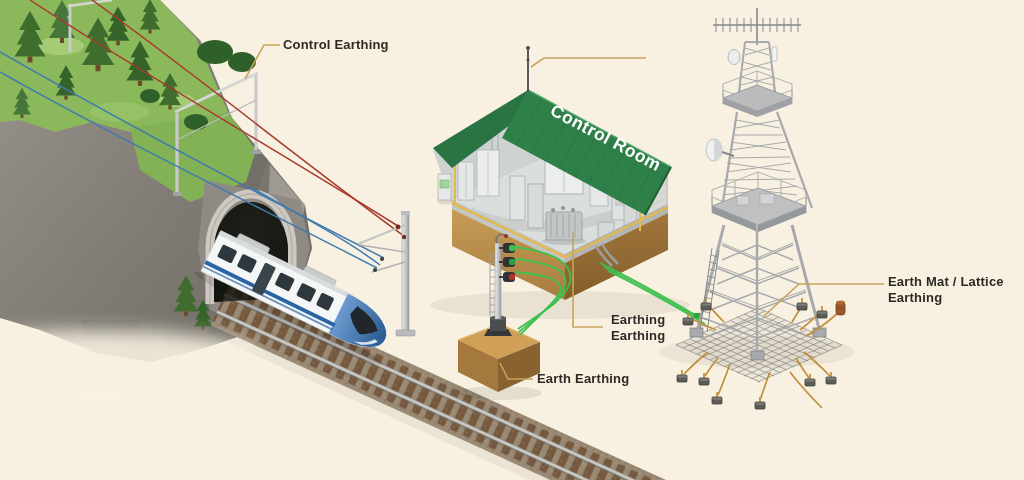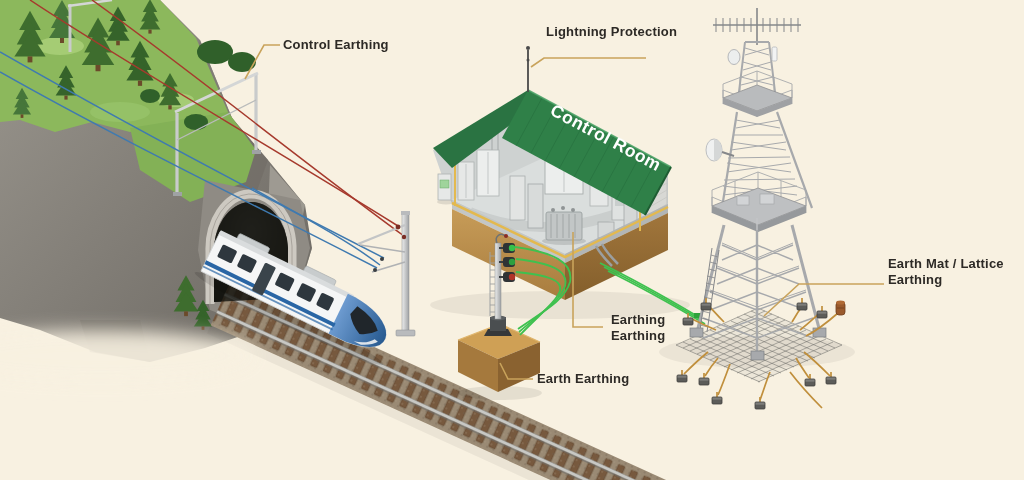--- a/index.html
+++ b/index.html
@@ -412,26 +412,25 @@
     <polyline class="leader" points="573,232 573,327 603,327"></polyline>
     <polyline class="leader" points="533,379 508,379 500,363"></polyline>
     <polyline class="leader" points="884,284 799,284 764,316"></polyline>
   </g>
 </svg>
 
   <div class="lbl" style="left:283px;top:37px">
     <span>Control Earthing</span>
   </div>
   <div class="lbl" style="left:546px;top:24px">
-    <div>Lightning Protection</div>
   </div>
   <div class="lbl" style="left:611px;top:312px">
     <div>Earthing</div>
     <div>Earthing</div>
   </div>
   <div class="lbl" style="left:537px;top:371px">
     <span>Earth Earthing</span>
   </div>
-  <div class="lbl" style="left:888px;top:256px">
+  <div class="lbl" style="left:888px;top:274px">
     <div>Earth Mat / Lattice</div>
     <div>Earthing</div>
   </div>
 </div>
 
 </body></html>

